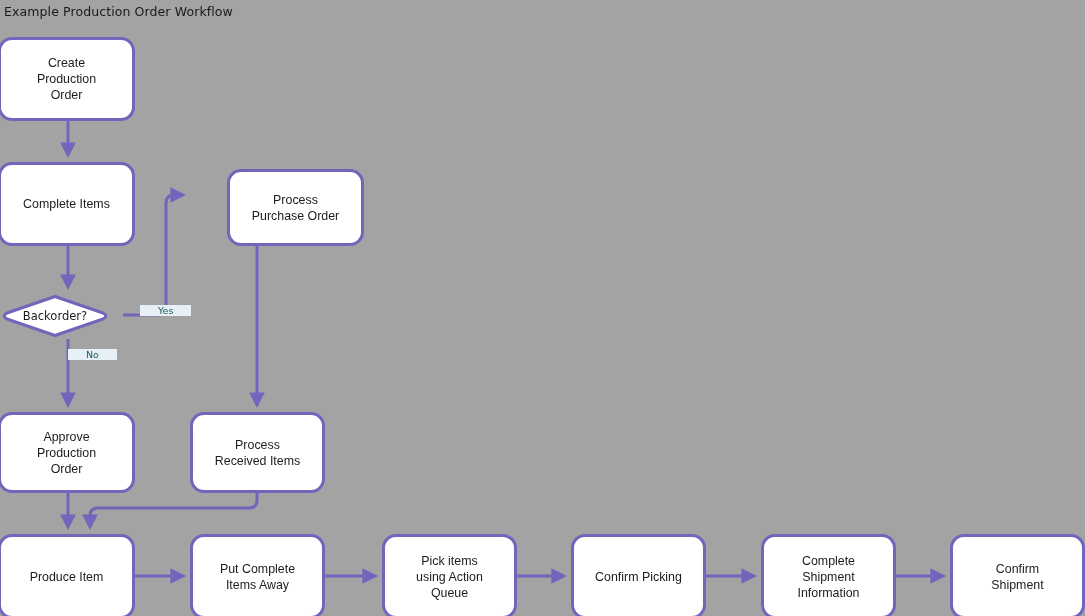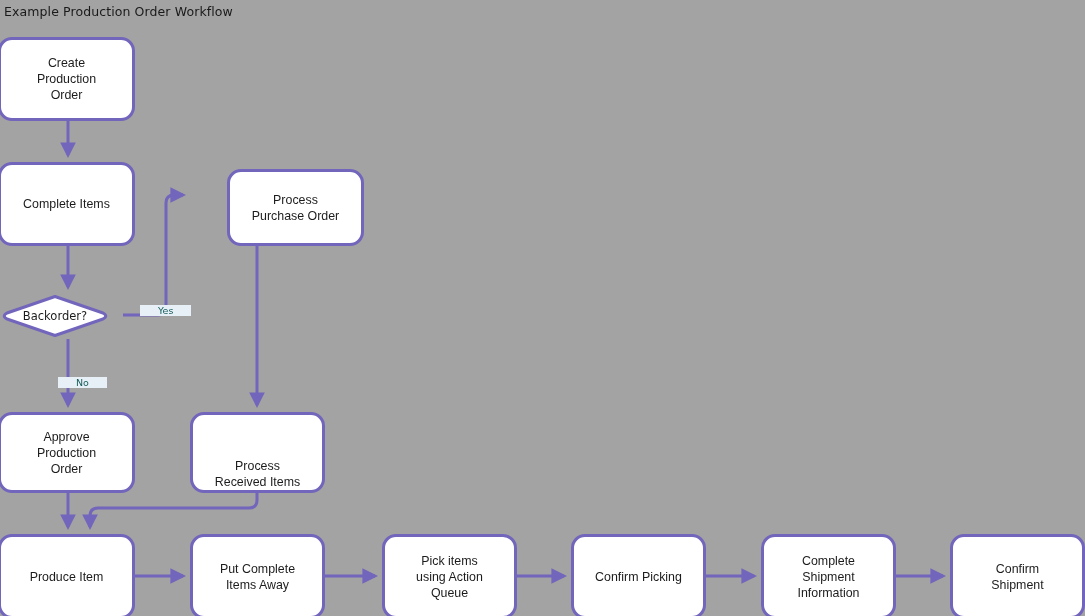--- a/index.html
+++ b/index.html
@@ -141,21 +141,21 @@
     <svg width="110" height="46" viewBox="0 0 110 46">
       <path d="M 55,3.5 L 103,20 Q 108.5,23 103,26 L 55,42.5 Q 55,42.5 55,42.5 L 7,26 Q 1.5,23 7,20 Z" fill="#ffffff" stroke="#7265bc" stroke-width="3" stroke-linejoin="round"></path>
     </svg>
     <span class="decision-label">Backorder?</span>
   </div>
 
   <div class="node" style="left:-2px;  top:412px; width:137px; height:81px;">
     <span class="node-label">Approve Production Order</span>
   </div>
 
-  <div class="node" style="left:190px; top:412px; width:135px; height:81px;align-items:flex-end;">
+  <div class="node" style="left:190px; top:412px; width:135px; height:81px;">
     <span class="node-label">Process Received Items</span>
   </div>
 
   <div class="node" style="left:-2px;  top:534px; width:137px; height:85px;">
     <span class="node-label">Produce Item</span>
   </div>
 
   <div class="node" style="left:190px; top:534px; width:135px; height:85px;">
     <span class="node-label">Put Complete Items Away</span>
   </div>
@@ -171,15 +171,15 @@
   <div class="node" style="left:761px; top:534px; width:135px; height:85px;">
     <span class="node-label">Complete Shipment Information</span>
   </div>
 
   <div class="node" style="left:950px; top:534px; width:135px; height:85px;">
     <span class="node-label">Confirm Shipment</span>
   </div>
 
   <span class="edge-label" style="left:140px; top:305px;">Yes</span>
 
-  <span class="edge-label" style="left:58px; top:349px;margin-top:28px;">No</span>
+  <span class="edge-label" style="left:68px; top:349px;">No</span>
 
 </div>
 
 </body></html>

